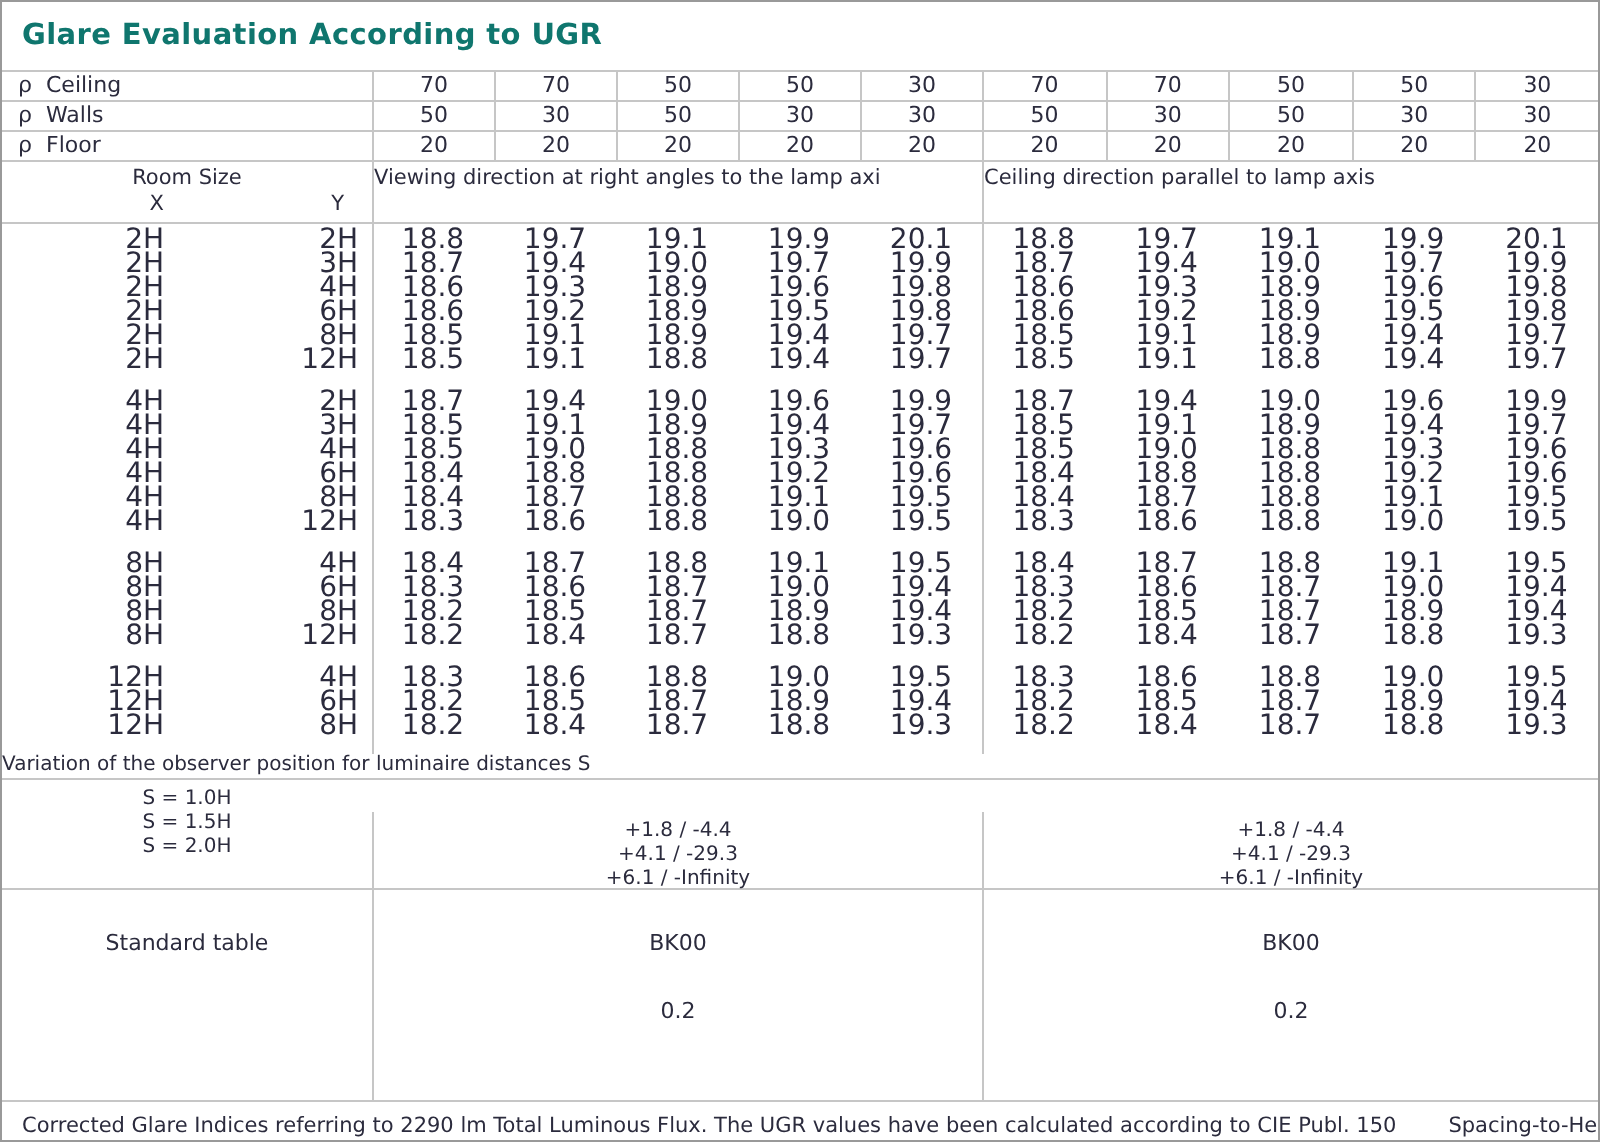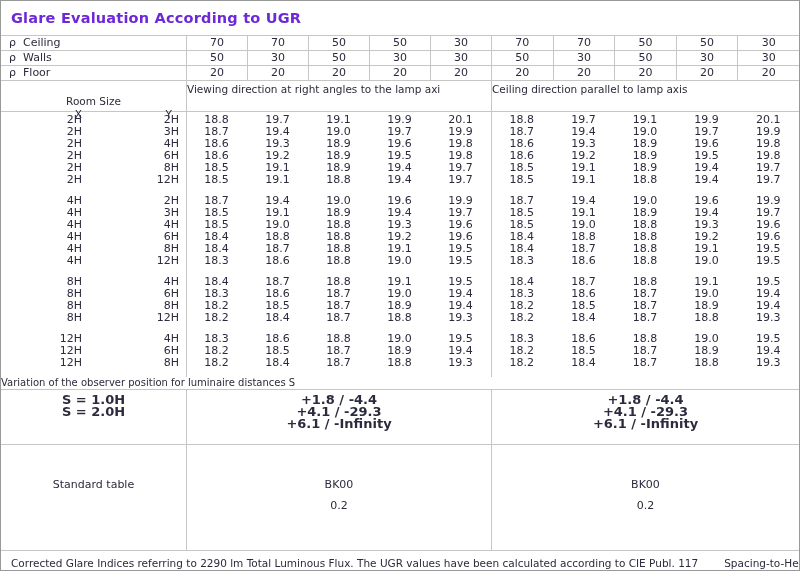--- a/index.html
+++ b/index.html
@@ -5,53 +5,53 @@
   * { margin:0; padding:0; box-sizing:border-box; }
   html,body { background:#fff; }
   .page {
     position:relative; width:800px; height:571px; overflow:hidden;
     background:#fff; border:1px solid #999;
     font-family:"DejaVu Sans","Liberation Sans",sans-serif;
     color:#2b2b3d; font-size:11px;
   }
   
   .title-bar { height:35px; border-bottom:1px solid #c6c6c6; display:flex; align-items:center; padding-left:10px; }
-  .title-bar h1 { font-size:14.5px; font-weight:bold; color:#6d28d9; letter-spacing:.2px; }
+  .title-bar h1 { font-size:14.5px; font-weight:bold; color:#0f766e; letter-spacing:.2px; }
   
   .rho-row { display:grid; grid-template-columns:185px repeat(5,61px) repeat(5,1fr); height:15px; border-bottom:1px solid #c6c6c6; line-height:14px; }
   .rho-label { padding-left:8px; display:flex; align-items:center; }
   .rho-sym { display:inline-block; width:14px; }
   .rho-cell { border-left:1px solid #c6c6c6; text-align:center; }
   
   .size-header { display:grid; grid-template-columns:185px 305px 1fr; height:31px; border-bottom:1px solid #c6c6c6; font-size:10.5px; }
-  .size-left { padding-top:2px;margin-top:12px; }
+  .size-left { padding-top:2px; }
   .room-size { text-align:center; line-height:13px; }
   .xy-row { display:grid; grid-template-columns:88px 90px; }
   .xy-row span { text-align:right; padding-right:7px; line-height:13px; }
   .dir-head { border-left:1px solid #c6c6c6; padding-top:2px; line-height:13px; white-space:nowrap; overflow:hidden; }
   
-  .data-section { position:relative; height:265px; padding-top:2px; font-size:11px; }
+  .data-section { position:relative; height:265px; padding-top:2px; font-size:14px; }
   .vline { position:absolute; top:0; bottom:0; width:1px; background:#c6c6c6; }
   .vl-1 { left:185px; } .vl-2 { left:490px; }
   .data-row { display:grid; grid-template-columns:88px 97px repeat(5,61px) repeat(5,1fr); height:12px; line-height:12px; }
   .cell-x,.cell-y { text-align:right; padding-right:7px; }
   .cell-v { text-align:center; }
   .group-gap { height:9px; }
   
   .variation-row { height:13px; border-bottom:1px solid #c6c6c6; padding-left:0; font-size:10px; line-height:12px; }
   
-  .s-table { display:grid; grid-template-columns:185px 305px 1fr; height:55px; border-bottom:1px solid #c6c6c6; font-size:13px;font-weight:bold; }
+  .s-table { display:grid; grid-template-columns:185px 305px 1fr; height:55px; border-bottom:1px solid #c6c6c6; font-size:10px; }
   .s-col { text-align:center; padding-top:4px; line-height:12px; }
-  .s-col.mid,.s-col.right { border-left:1px solid #c6c6c6; }
+  .s-col.mid,.s-col.right { border-left:1px solid #c6c6c6;margin-top:16px; }
   
   .std-table { display:grid; grid-template-columns:185px 305px 1fr; height:106px; border-bottom:1px solid #c6c6c6; }
   .std-col { position:relative; }
   .std-col.mid,.std-col.right { border-left:1px solid #c6c6c6; }
   .std-row1,.std-row2 { position:absolute; left:0; right:0; text-align:center; line-height:12px; }
-  .std-row1 { top:34px; }
+  .std-row1 { top:21px; }
   .std-row2 { top:55px; }
   
   .footer { padding:6px 10px 0 10px; font-size:10.5px; white-space:nowrap; }
   .footer .ratio { margin-left:26px; }
 </style>
 </head>
 <body>
 
 <div class="page">
 
@@ -394,20 +394,21 @@
         <div class="cell-v">18.8</div>
         <div class="cell-v">19.3</div>
       </div>
     </div>
 
   <div class="variation-row">Variation of the observer position for luminaire distances S</div>
 
   <div class="s-table">
     <div class="s-col" id="s-labels">
         <div>S = 1.0H</div>
+        <div>S = 1.5H</div>
         <div>S = 2.0H</div>
       </div>
     <div class="s-col mid" id="s-left">
         <div>+1.8 / -4.4</div>
         <div>+4.1 / -29.3</div>
         <div>+6.1 / -Infinity</div>
       </div>
     <div class="s-col right" id="s-right">
         <div>+1.8 / -4.4</div>
         <div>+4.1 / -29.3</div>
@@ -423,16 +424,16 @@
       <div class="std-row1">BK00</div>
       <div class="std-row2">0.2</div>
     </div>
     <div class="std-col right">
       <div class="std-row1">BK00</div>
       <div class="std-row2">0.2</div>
     </div>
   </div>
 
   <div class="footer">
-    <span>Corrected Glare Indices referring to 2290 lm Total Luminous Flux. The UGR values have been calculated according to CIE Publ. 117</span><span class="ratio">Spacing-to-Height-Ratio = 0.25.</span>
+    <span>Corrected Glare Indices referring to 2290 lm Total Luminous Flux. The UGR values have been calculated according to CIE Publ. 150</span><span class="ratio">Spacing-to-Height-Ratio = 0.25.</span>
   </div>
 
 </div>
 
 </body></html>

